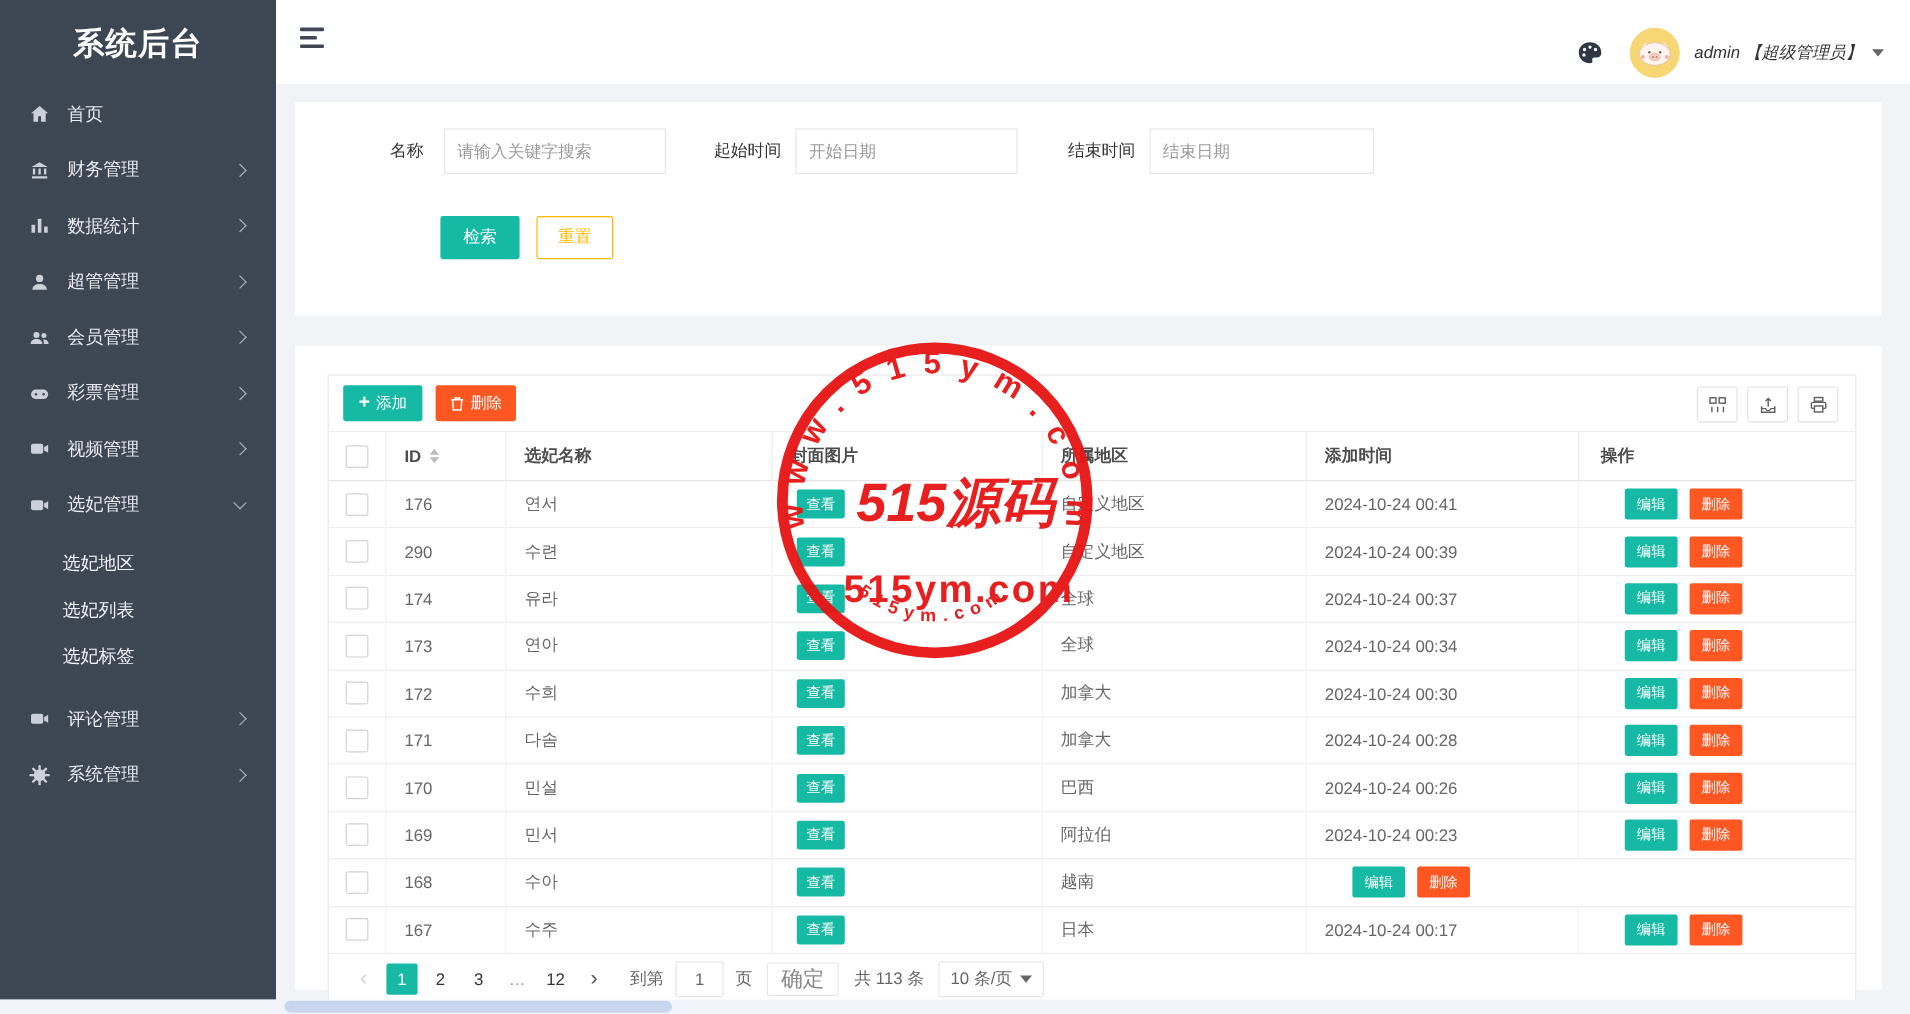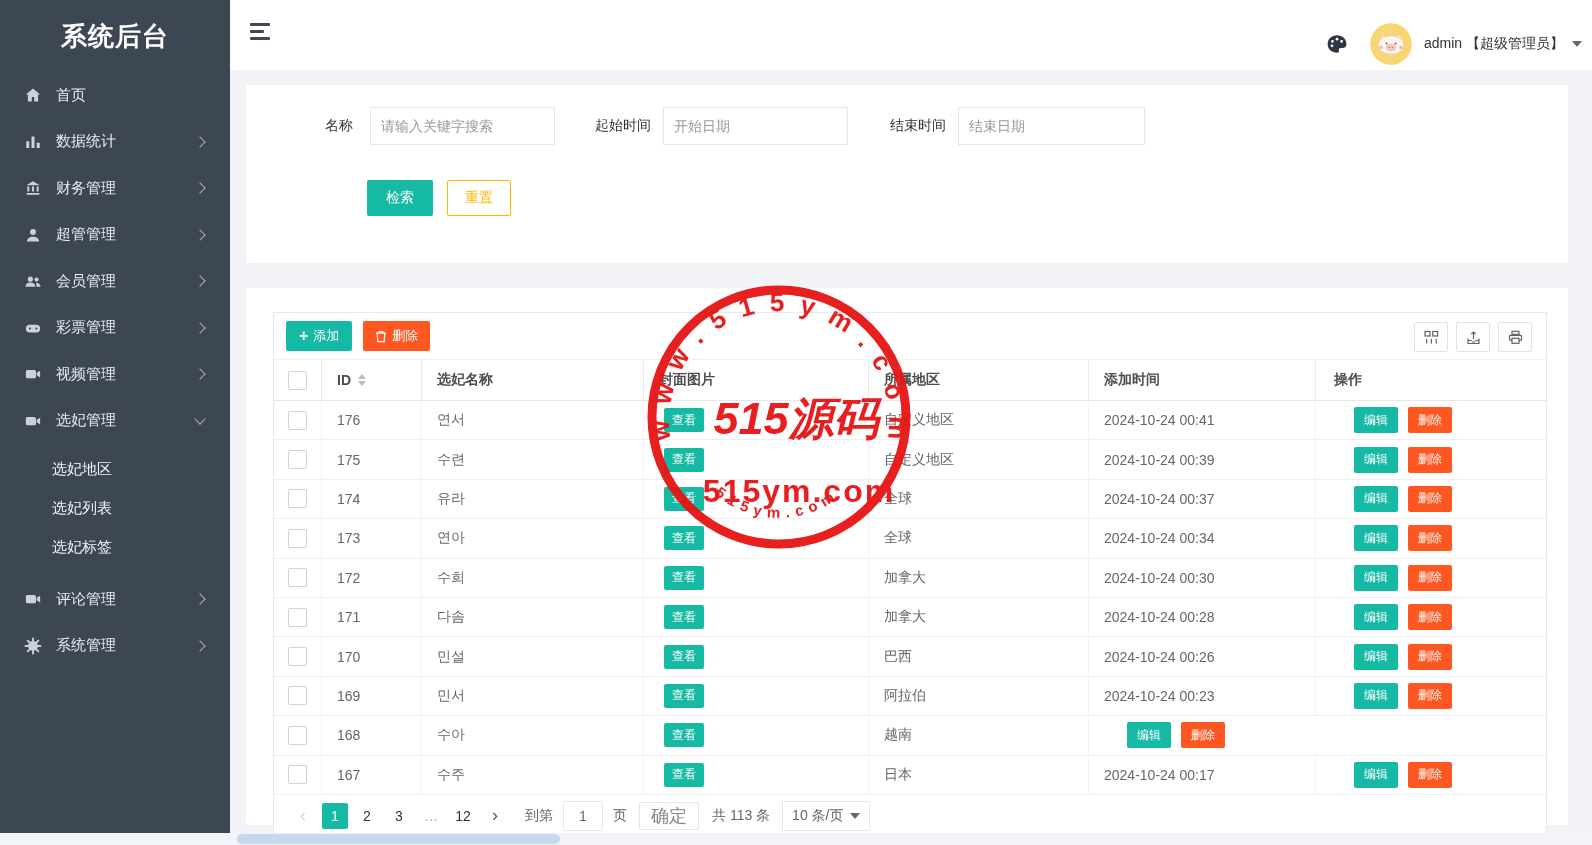--- a/index.html
+++ b/index.html
@@ -20,21 +20,21 @@
   .sub-item{height:39px;display:flex;align-items:center;color:#f0f2f5;font-size:15px;padding-left:52px;cursor:pointer;}
   .gap9{height:9px;}
 
   
   .topbar{position:absolute;left:230px;top:0;width:1362px;height:70px;background:#fff;z-index:4;}
   .hamburger{position:absolute;left:20px;top:23px;width:22px;height:22px;cursor:pointer;}
   .hamburger i{display:block;height:3px;background:#3f4854;margin-bottom:4px;border-radius:1px;}
   .hamburger i:nth-child(1){width:20px;}
   .hamburger i:nth-child(2){width:14px;}
   .hamburger i:nth-child(3){width:20px;}
-  .user-area{position:absolute;right:10px;top:0;height:88px;display:flex;align-items:center;}
+  .user-area{position:absolute;right:22px;top:0;height:88px;display:flex;align-items:center;font-style:italic;}
   .palette{width:22px;height:22px;margin-right:22px;cursor:pointer;}
   .avatar{width:42px;height:42px;border-radius:50%;overflow:hidden;margin-right:12px;cursor:pointer;}
   .username{font-size:14px;color:#333;}
   .caret{width:0;height:0;border-left:5px solid transparent;border-right:5px solid transparent;border-top:6px solid #666;margin-left:8px;}
 
   
   .panel{position:absolute;background:#fff;}
   .filter-panel{left:246px;top:85px;width:1322px;height:178px;}
   .table-panel{left:246px;top:288px;width:1322px;height:537px;}
 
@@ -116,36 +116,36 @@
             <svg viewBox="0 0 24 24">
               <path d="M12 3.2l9.5 8h-2.7v9.3h-5.2v-6h-3.2v6H5.2v-9.3H2.5z"></path>
             </svg>
           </span>
         <span class="nlabel">首页</span>
       </div>
 
       <div class="nav-item">
         <span class="nicon">
             <svg viewBox="0 0 24 24">
+              <path d="M12 3L3 8.2h18L12 3zM4.5 10h2.6v6.5H4.5zm6.2 0h2.6v6.5h-2.6zm6.2 0h2.6v6.5h-2.6zM3.5 18.5h17V21h-17z"></path>
+            </svg>
+          </span>
+        <span class="nlabel">财务管理</span>
+        <span class="chev"></span>
+      </div>
+
+      <div class="nav-item">
+        <span class="nicon">
+            <svg viewBox="0 0 24 24">
               <rect x="3" y="11" width="4" height="9" rx="0.5"></rect>
               <rect x="10" y="4.5" width="4" height="15.5" rx="0.5"></rect>
               <rect x="17" y="13" width="4" height="7" rx="0.5"></rect>
             </svg>
           </span>
         <span class="nlabel">数据统计</span>
-        <span class="chev"></span>
-      </div>
-
-      <div class="nav-item">
-        <span class="nicon">
-            <svg viewBox="0 0 24 24">
-              <path d="M12 3L3 8.2h18L12 3zM4.5 10h2.6v6.5H4.5zm6.2 0h2.6v6.5h-2.6zm6.2 0h2.6v6.5h-2.6zM3.5 18.5h17V21h-17z"></path>
-            </svg>
-          </span>
-        <span class="nlabel">财务管理</span>
         <span class="chev"></span>
       </div>
 
       <div class="nav-item">
         <span class="nicon">
             <svg viewBox="0 0 24 24">
               <circle cx="12" cy="8" r="4"></circle>
               <path d="M4 20.5c0-4.2 3.6-6.3 8-6.3s8 2.1 8 6.3z"></path>
             </svg>
           </span>
@@ -391,21 +391,21 @@
       <button class="btn btn-edit r-edit">编辑</button>
       <button class="btn btn-rowdel r-del">删除</button>
     </div>
   </div>
 
   <div class="trow">
     <div class="cell c-check">
               <span class="checkbox"></span>
             </div>
     <div class="cell c-id">
-              <span class="r-id">175</span>
+              <span class="r-id">290</span>
             </div>
     <div class="cell c-name">
               <span class="r-name">수련</span>
             </div>
     <div class="cell c-cover">
               <button class="btn btn-view r-view">查看</button>
             </div>
     <div class="cell c-region">
               <span class="r-region">自定义地区</span>
             </div>

